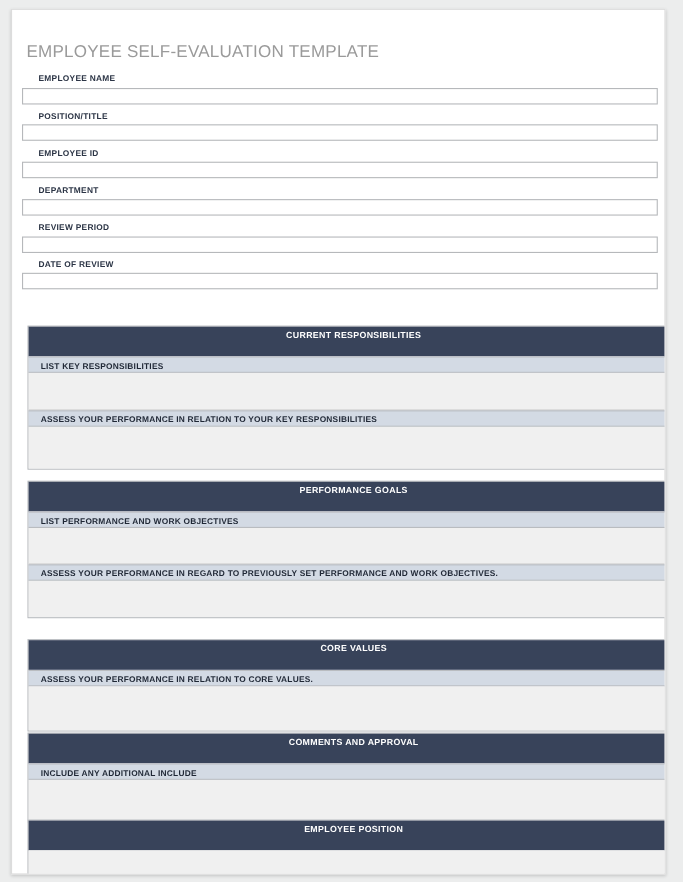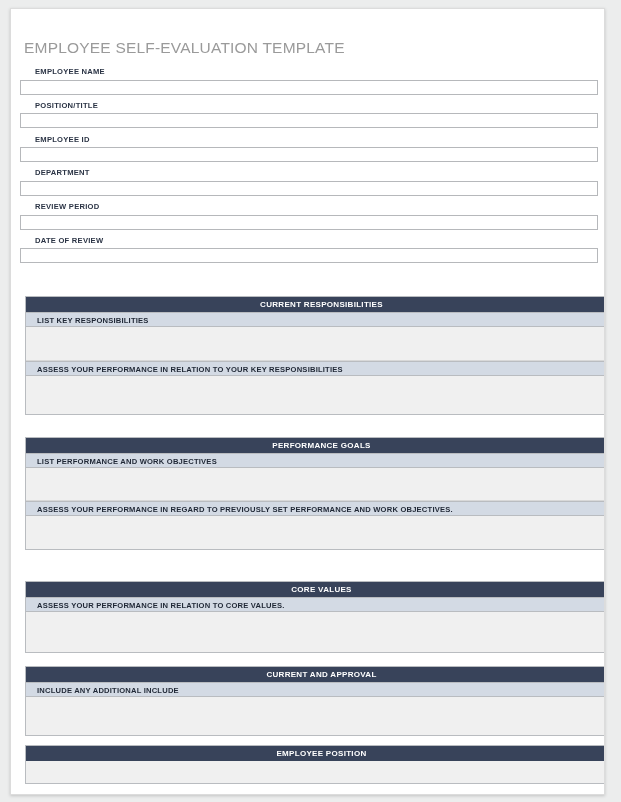--- a/index.html
+++ b/index.html
@@ -82,21 +82,21 @@
     box-sizing: border-box;
     background: #f0f0f0;
   }
   .section-header {
     background: #38435a;
     color: #ffffff;
     font-size: 8px;
     font-weight: bold;
     letter-spacing: 0.3px;
     text-align: center;
-    height: 15px;
+    height: 27px;
     line-height: 15px;
     padding-left: 8px;
   }
   .section-subheader {
     background: #d3dae4;
     color: #1f2735;
     font-size: 7.6px;
     font-weight: bold;
     letter-spacing: 0.2px;
     height: 15px;
@@ -176,21 +176,21 @@
         <textarea class="section-field" value="" style="height: 33px;"></textarea>
         <div class="section-subheader">ASSESS YOUR PERFORMANCE IN REGARD TO PREVIOUSLY SET PERFORMANCE AND WORK OBJECTIVES.</div>
         <textarea class="section-field last" value="" style="height: 33px;"></textarea>
       </div>
       <div class="section" style="top: 572px;">
         <div class="section-header">CORE VALUES</div>
         <div class="section-subheader">ASSESS YOUR PERFORMANCE IN RELATION TO CORE VALUES.</div>
         <textarea class="section-field last" value="" style="height: 40px;"></textarea>
       </div>
       <div class="section" style="top: 657px;">
-        <div class="section-header">CURRENT AND APPROVAL</div>
+        <div class="section-header">COMMENTS AND APPROVAL</div>
         <div class="section-subheader">INCLUDE ANY ADDITIONAL INCLUDE</div>
         <textarea class="section-field last" value="" style="height: 38px;"></textarea>
       </div>
       <div class="section" style="top: 736px;">
         <div class="section-header">EMPLOYEE POSITION</div>
         <textarea class="section-field last" value="" style="height: 22px;"></textarea>
       </div>
     </div>
 
 </div>

